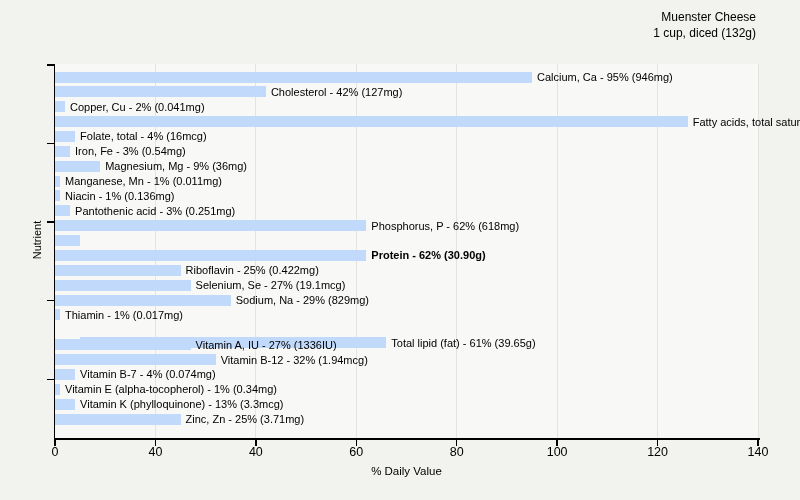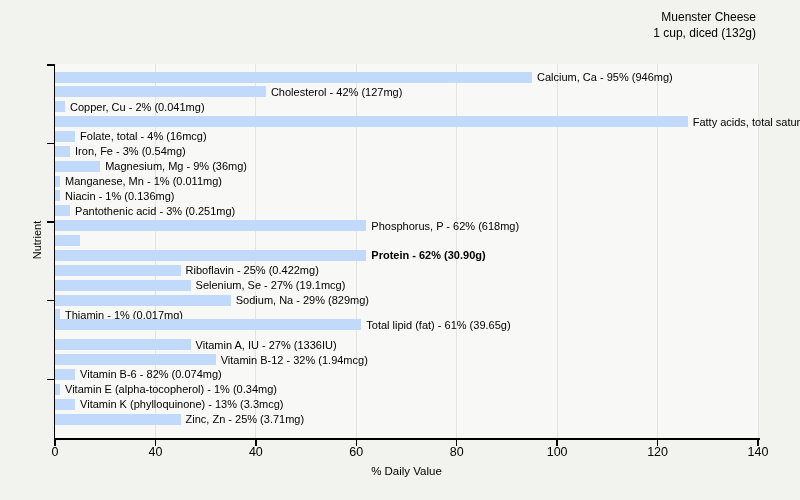--- a/index.html
+++ b/index.html
@@ -135,35 +135,35 @@
           <span class="bar-label">Selenium, Se - 27% (19.1mcg)</span>
         </div>
         <div class="bar-row" style="top: 228.55px;">
           <div class="bar" style="width: 175.75px; height: 11px; background: rgb(193, 218, 252);"></div>
           <span class="bar-label">Sodium, Na - 29% (829mg)</span>
         </div>
         <div class="bar-row" style="top: 243.42px;">
           <div class="bar" style="width: 5.02143px; height: 11px; background: rgb(193, 218, 252);"></div>
           <span class="bar-label">Thiamin - 1% (0.017mg)</span>
         </div>
-        <div class="bar-row" style="top: 253px;">
+        <div class="bar-row" style="top: 271px; padding-left: 25px;">
           <div class="bar" style="width: 306.307px; height: 11px; background: rgb(193, 218, 252);"></div>
           <span class="bar-label">Total lipid (fat) - 61% (39.65g)</span>
         </div>
         <div class="bar-row" style="top: 273.16px;">
           <div class="bar" style="width: 135.579px; height: 11px; background: rgb(193, 218, 252);"></div>
           <span class="bar-label">Vitamin A, IU - 27% (1336IU)</span>
         </div>
         <div class="bar-row" style="top: 288.03px;">
           <div class="bar" style="width: 160.686px; height: 11px; background: rgb(193, 218, 252);"></div>
           <span class="bar-label">Vitamin B-12 - 32% (1.94mcg)</span>
         </div>
         <div class="bar-row" style="top: 302.9px;">
           <div class="bar" style="width: 20.0857px; height: 11px; background: rgb(193, 218, 252);"></div>
-          <span class="bar-label">Vitamin B-6 - 82% (0.074mg)</span>
+          <span class="bar-label">Vitamin B-7 - 4% (0.074mg)</span>
         </div>
         <div class="bar-row" style="top: 317.77px;">
           <div class="bar" style="width: 5.02143px; height: 11px; background: rgb(193, 218, 252);"></div>
           <span class="bar-label">Vitamin E (alpha-tocopherol) - 1% (0.34mg)</span>
         </div>
         <div class="bar-row" style="top: 332.64px;">
           <div class="bar" style="width: 20.0857px; height: 11px; background: rgb(193, 218, 252);"></div>
           <span class="bar-label">Vitamin K (phylloquinone) - 13% (3.3mcg)</span>
         </div>
         <div class="bar-row" style="top: 347.51px;">

